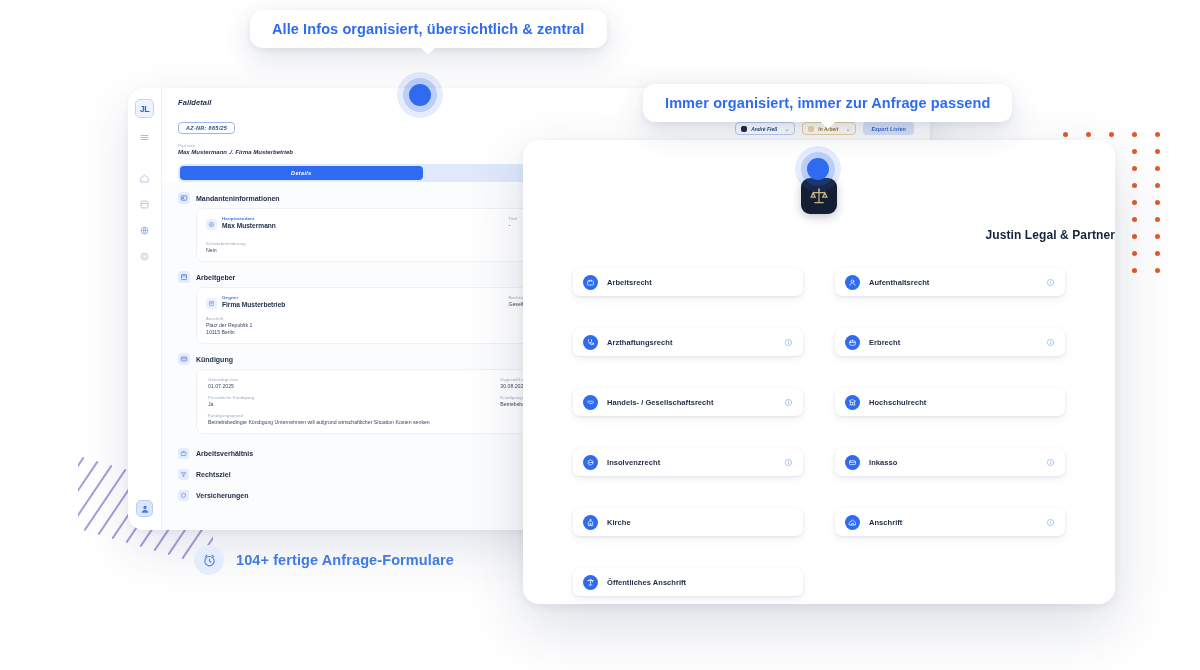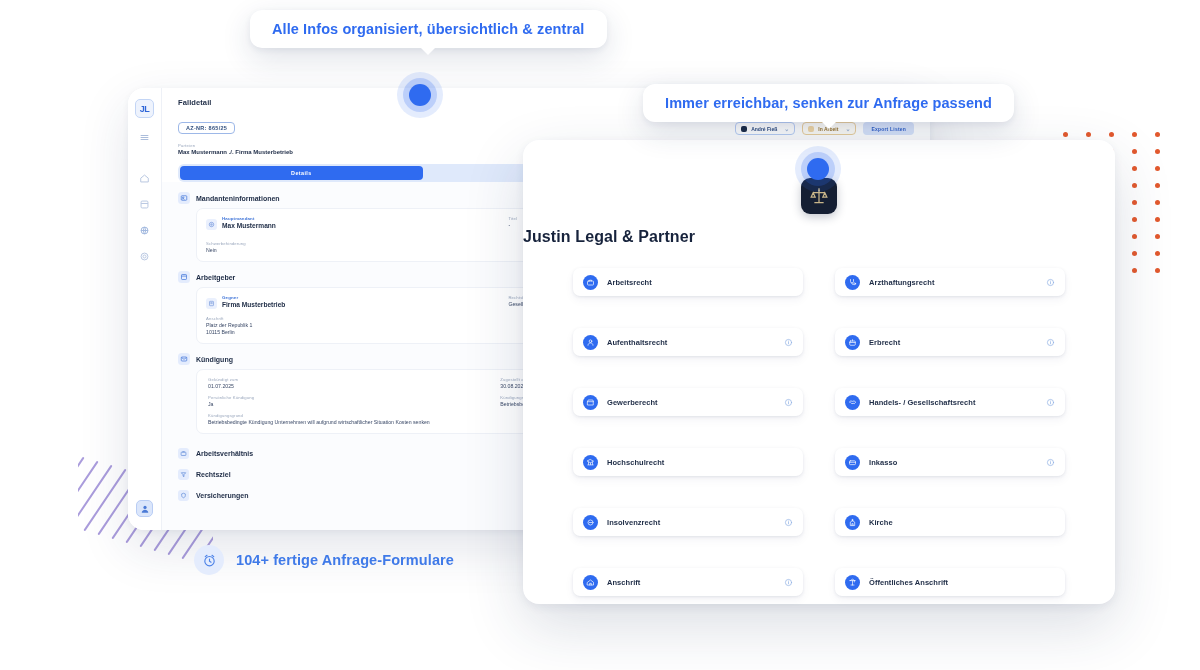--- a/index.html
+++ b/index.html
@@ -53,21 +53,21 @@
   .side-ico svg { width: 11px; height: 11px; }
   .side-gap { flex: 1; }
   .side-avatar {
     width: 17px; height: 17px; border-radius: 5px; margin-bottom: 13px;
     background: #dbe6fb; border: 1px solid #b9cdf4;
     display: flex; align-items: center; justify-content: center;
   }
   .side-avatar svg { width: 10px; height: 10px; }
 
   .dash-main { position: absolute; left: 34px; top: 0; right: 0; bottom: 0; background: #fbfcfe; }
-  .dash-head { padding: 10px 16px 0 16px; background: #ffffff; }
+  .dash-head { padding: 10px 16px 0 16px; background: #ffffff; font-style: italic; }
   .dash-title { font-size: 7.5px; font-weight: 700; color: #1d2b45; letter-spacing: .1px; }
   .az-row { margin-top: 15px; display: flex; align-items: flex-start; justify-content: space-between; }
   .az-badge {
     display: inline-block; border: 1px solid #9db8e8; color: #32507f;
     border-radius: 4px; padding: 2px 7px; font-size: 5.5px; font-weight: 700; letter-spacing: .3px;
     background: #fff;
   }
   .head-ctrls { display: flex; align-items: center; gap: 7px; }
   .ctrl {
     display: flex; align-items: center; gap: 4px; height: 13px;
@@ -144,22 +144,22 @@
     padding: 0 50px;
   }
   .firm-logo {
     position: absolute; left: 50%; top: 38px; transform: translateX(-50%);
     width: 36px; height: 36px; border-radius: 9px; background: #151f33;
     display: flex; align-items: center; justify-content: center;
     box-shadow: 0 3px 10px rgba(20,30,60,.25);
   }
   .firm-logo svg { width: 20px; height: 20px; }
   .firm-name {
-    position: absolute; left: 0; right: 0; top: 88px; text-align: left;
-    font-size: 16px; font-weight: 700; color: #17233c; letter-spacing: .1px;
+    position: absolute; left: 0; right: 0; top: 88px; text-align: right;
+    font-size: 12px; font-weight: 700; color: #17233c; letter-spacing: .1px;
   }
   .areas {
     position: absolute; left: 50px; right: 50px; top: 128px;
     display: grid; grid-template-columns: 1fr 1fr; column-gap: 14px; row-gap: 6px; gap: 32px;
   }
   .area {
     display: flex; align-items: center; gap: 9px; height: 28px;
     background: #ffffff; border-radius: 7px; padding: 0 10px;
     box-shadow: 0 1px 3px rgba(30,48,90,.10), 0 4px 10px rgba(30,48,90,.05);
   }
@@ -513,81 +513,66 @@
             <svg viewBox="0 0 18 18" fill="none" stroke="#ffffff" stroke-width="1.35" stroke-linecap="round" stroke-linejoin="round">
               <rect x="3" y="6" width="12" height="8" rx="1.6"></rect>
               <path d="M7 6V4.4h4V6"></path>
             </svg>
           </div>
           <div class="area-label">Arbeitsrecht</div>
         </div>
         <div class="area">
           <div class="area-ico">
             <svg viewBox="0 0 18 18" fill="none" stroke="#ffffff" stroke-width="1.35" stroke-linecap="round" stroke-linejoin="round">
+              <circle cx="9" cy="6.4" r="2.6"></circle>
+              <path d="M4 14.5c0-2.8 2.2-4.6 5-4.6s5 1.8 5 4.6"></path>
+            </svg>
+          </div>
+          <div class="area-label">Aufenthaltsrecht</div>
+          <div class="area-info">
+            <svg viewBox="0 0 18 18" fill="none" stroke="#8fb0e4" stroke-width="1.4" stroke-linecap="round">
+              <circle cx="9" cy="9" r="6.2"></circle>
+              <path d="M9 8.2v3.4M9 6.1v.2"></path>
+            </svg>
+          </div>
+        </div>
+        <div class="area">
+          <div class="area-ico">
+            <svg viewBox="0 0 18 18" fill="none" stroke="#ffffff" stroke-width="1.35" stroke-linecap="round" stroke-linejoin="round">
               <path d="M5 3v4a3 3 0 0 0 6 0V3"></path>
               <circle cx="13.5" cy="11.5" r="1.8"></circle>
               <path d="M8 10v1.5a2.5 2.5 0 0 0 4 1.2"></path>
             </svg>
           </div>
           <div class="area-label">Arzthaftungsrecht</div>
           <div class="area-info">
             <svg viewBox="0 0 18 18" fill="none" stroke="#8fb0e4" stroke-width="1.4" stroke-linecap="round">
               <circle cx="9" cy="9" r="6.2"></circle>
               <path d="M9 8.2v3.4M9 6.1v.2"></path>
             </svg>
           </div>
         </div>
         <div class="area">
           <div class="area-ico">
             <svg viewBox="0 0 18 18" fill="none" stroke="#ffffff" stroke-width="1.35" stroke-linecap="round" stroke-linejoin="round">
-              <circle cx="9" cy="6.4" r="2.6"></circle>
-              <path d="M4 14.5c0-2.8 2.2-4.6 5-4.6s5 1.8 5 4.6"></path>
-            </svg>
-          </div>
-          <div class="area-label">Aufenthaltsrecht</div>
-          <div class="area-info">
-            <svg viewBox="0 0 18 18" fill="none" stroke="#8fb0e4" stroke-width="1.4" stroke-linecap="round">
-              <circle cx="9" cy="9" r="6.2"></circle>
-              <path d="M9 8.2v3.4M9 6.1v.2"></path>
-            </svg>
-          </div>
-        </div>
-        <div class="area">
-          <div class="area-ico">
-            <svg viewBox="0 0 18 18" fill="none" stroke="#ffffff" stroke-width="1.35" stroke-linecap="round" stroke-linejoin="round">
               <rect x="3.5" y="6" width="11" height="8.5" rx="1.4"></rect>
               <path d="M3.5 9h11M9 6V3.4"></path>
             </svg>
           </div>
           <div class="area-label">Erbrecht</div>
           <div class="area-info">
             <svg viewBox="0 0 18 18" fill="none" stroke="#8fb0e4" stroke-width="1.4" stroke-linecap="round">
               <circle cx="9" cy="9" r="6.2"></circle>
               <path d="M9 8.2v3.4M9 6.1v.2"></path>
             </svg>
           </div>
         </div>
         <div class="area">
           <div class="area-ico">
             <svg viewBox="0 0 18 18" fill="none" stroke="#ffffff" stroke-width="1.35" stroke-linecap="round" stroke-linejoin="round">
-              <path d="M3.5 7.4h11V14h-11z"></path>
-              <path d="M3 7.4L4.4 4h9.2L15 7.4"></path>
-            </svg>
-          </div>
-          <div class="area-label">Gewerberecht</div>
-          <div class="area-info">
-            <svg viewBox="0 0 18 18" fill="none" stroke="#8fb0e4" stroke-width="1.4" stroke-linecap="round">
-              <circle cx="9" cy="9" r="6.2"></circle>
-              <path d="M9 8.2v3.4M9 6.1v.2"></path>
-            </svg>
-          </div>
-        </div>
-        <div class="area">
-          <div class="area-ico">
-            <svg viewBox="0 0 18 18" fill="none" stroke="#ffffff" stroke-width="1.35" stroke-linecap="round" stroke-linejoin="round">
               <path d="M2.6 8.4l3-2.6 3.2 1 3.4-1 3.2 2.6"></path>
               <path d="M5.4 9.2l2.6 2.6 2.2-1.6 2 1.6 2.2-2.4"></path>
             </svg>
           </div>
           <div class="area-label">Handels- / Gesellschaftsrecht</div>
           <div class="area-info">
             <svg viewBox="0 0 18 18" fill="none" stroke="#8fb0e4" stroke-width="1.4" stroke-linecap="round">
               <circle cx="9" cy="9" r="6.2"></circle>
               <path d="M9 8.2v3.4M9 6.1v.2"></path>
             </svg>
@@ -598,50 +583,50 @@
             <svg viewBox="0 0 18 18" fill="none" stroke="#ffffff" stroke-width="1.35" stroke-linecap="round" stroke-linejoin="round">
               <path d="M9 3.2L15 6.4 9 9.6 3 6.4z"></path>
               <path d="M5 8.4V13M9 10V13M13 8.4V13M3.6 13.8h10.8"></path>
             </svg>
           </div>
           <div class="area-label">Hochschulrecht</div>
         </div>
         <div class="area">
           <div class="area-ico">
             <svg viewBox="0 0 18 18" fill="none" stroke="#ffffff" stroke-width="1.35" stroke-linecap="round" stroke-linejoin="round">
+              <circle cx="9" cy="9" r="5"></circle>
+              <path d="M6.6 9h4.8"></path>
+            </svg>
+          </div>
+          <div class="area-label">Insolvenzrecht</div>
+          <div class="area-info">
+            <svg viewBox="0 0 18 18" fill="none" stroke="#8fb0e4" stroke-width="1.4" stroke-linecap="round">
+              <circle cx="9" cy="9" r="6.2"></circle>
+              <path d="M9 8.2v3.4M9 6.1v.2"></path>
+            </svg>
+          </div>
+        </div>
+        <div class="area">
+          <div class="area-ico">
+            <svg viewBox="0 0 18 18" fill="none" stroke="#ffffff" stroke-width="1.35" stroke-linecap="round" stroke-linejoin="round">
               <rect x="3" y="5.6" width="12" height="7.6" rx="1.6"></rect>
               <path d="M3 8.6h12"></path>
             </svg>
           </div>
           <div class="area-label">Inkasso</div>
           <div class="area-info">
             <svg viewBox="0 0 18 18" fill="none" stroke="#8fb0e4" stroke-width="1.4" stroke-linecap="round">
               <circle cx="9" cy="9" r="6.2"></circle>
               <path d="M9 8.2v3.4M9 6.1v.2"></path>
             </svg>
           </div>
         </div>
         <div class="area">
           <div class="area-ico">
             <svg viewBox="0 0 18 18" fill="none" stroke="#ffffff" stroke-width="1.35" stroke-linecap="round" stroke-linejoin="round">
-              <circle cx="9" cy="9" r="5"></circle>
-              <path d="M6.6 9h4.8"></path>
-            </svg>
-          </div>
-          <div class="area-label">Insolvenzrecht</div>
-          <div class="area-info">
-            <svg viewBox="0 0 18 18" fill="none" stroke="#8fb0e4" stroke-width="1.4" stroke-linecap="round">
-              <circle cx="9" cy="9" r="6.2"></circle>
-              <path d="M9 8.2v3.4M9 6.1v.2"></path>
-            </svg>
-          </div>
-        </div>
-        <div class="area">
-          <div class="area-ico">
-            <svg viewBox="0 0 18 18" fill="none" stroke="#ffffff" stroke-width="1.35" stroke-linecap="round" stroke-linejoin="round">
               <path d="M9 2.6v3.2M7.6 4.2h2.8"></path>
               <path d="M4.6 14.4V8.2L9 5.4l4.4 2.8v6.2z"></path>
               <path d="M7.8 14.4v-3.1h2.4v3.1"></path>
             </svg>
           </div>
           <div class="area-label">Kirche</div>
         </div>
         <div class="area">
           <div class="area-ico">
             <svg viewBox="0 0 18 18" fill="none" stroke="#ffffff" stroke-width="1.35" stroke-linecap="round" stroke-linejoin="round">
@@ -663,21 +648,21 @@
               <path d="M3.4 5.2h11.2M4.8 5.2L9 2.4l4.2 2.8"></path>
               <path d="M9 5.2V14M6 14h6M12.6 5.2v2.8"></path>
             </svg>
           </div>
           <div class="area-label">Öffentliches Anschrift</div>
         </div>
       </div>
   </div>
 
   <div class="callout c1">Alle Infos organisiert, übersichtlich &amp; zentral</div>
-  <div class="callout c2">Immer erreichbar, senken zur Anfrage passend</div>
+  <div class="callout c2">Immer organisiert, immer zur Anfrage passend</div>
 
   <div class="pulse p1">
     <i class="r3"></i>
       <i class="r2"></i>
       <i class="r1"></i>
   </div>
   <div class="pulse p2">
     <i class="r3"></i>
       <i class="r2"></i>
       <i class="r1"></i>

